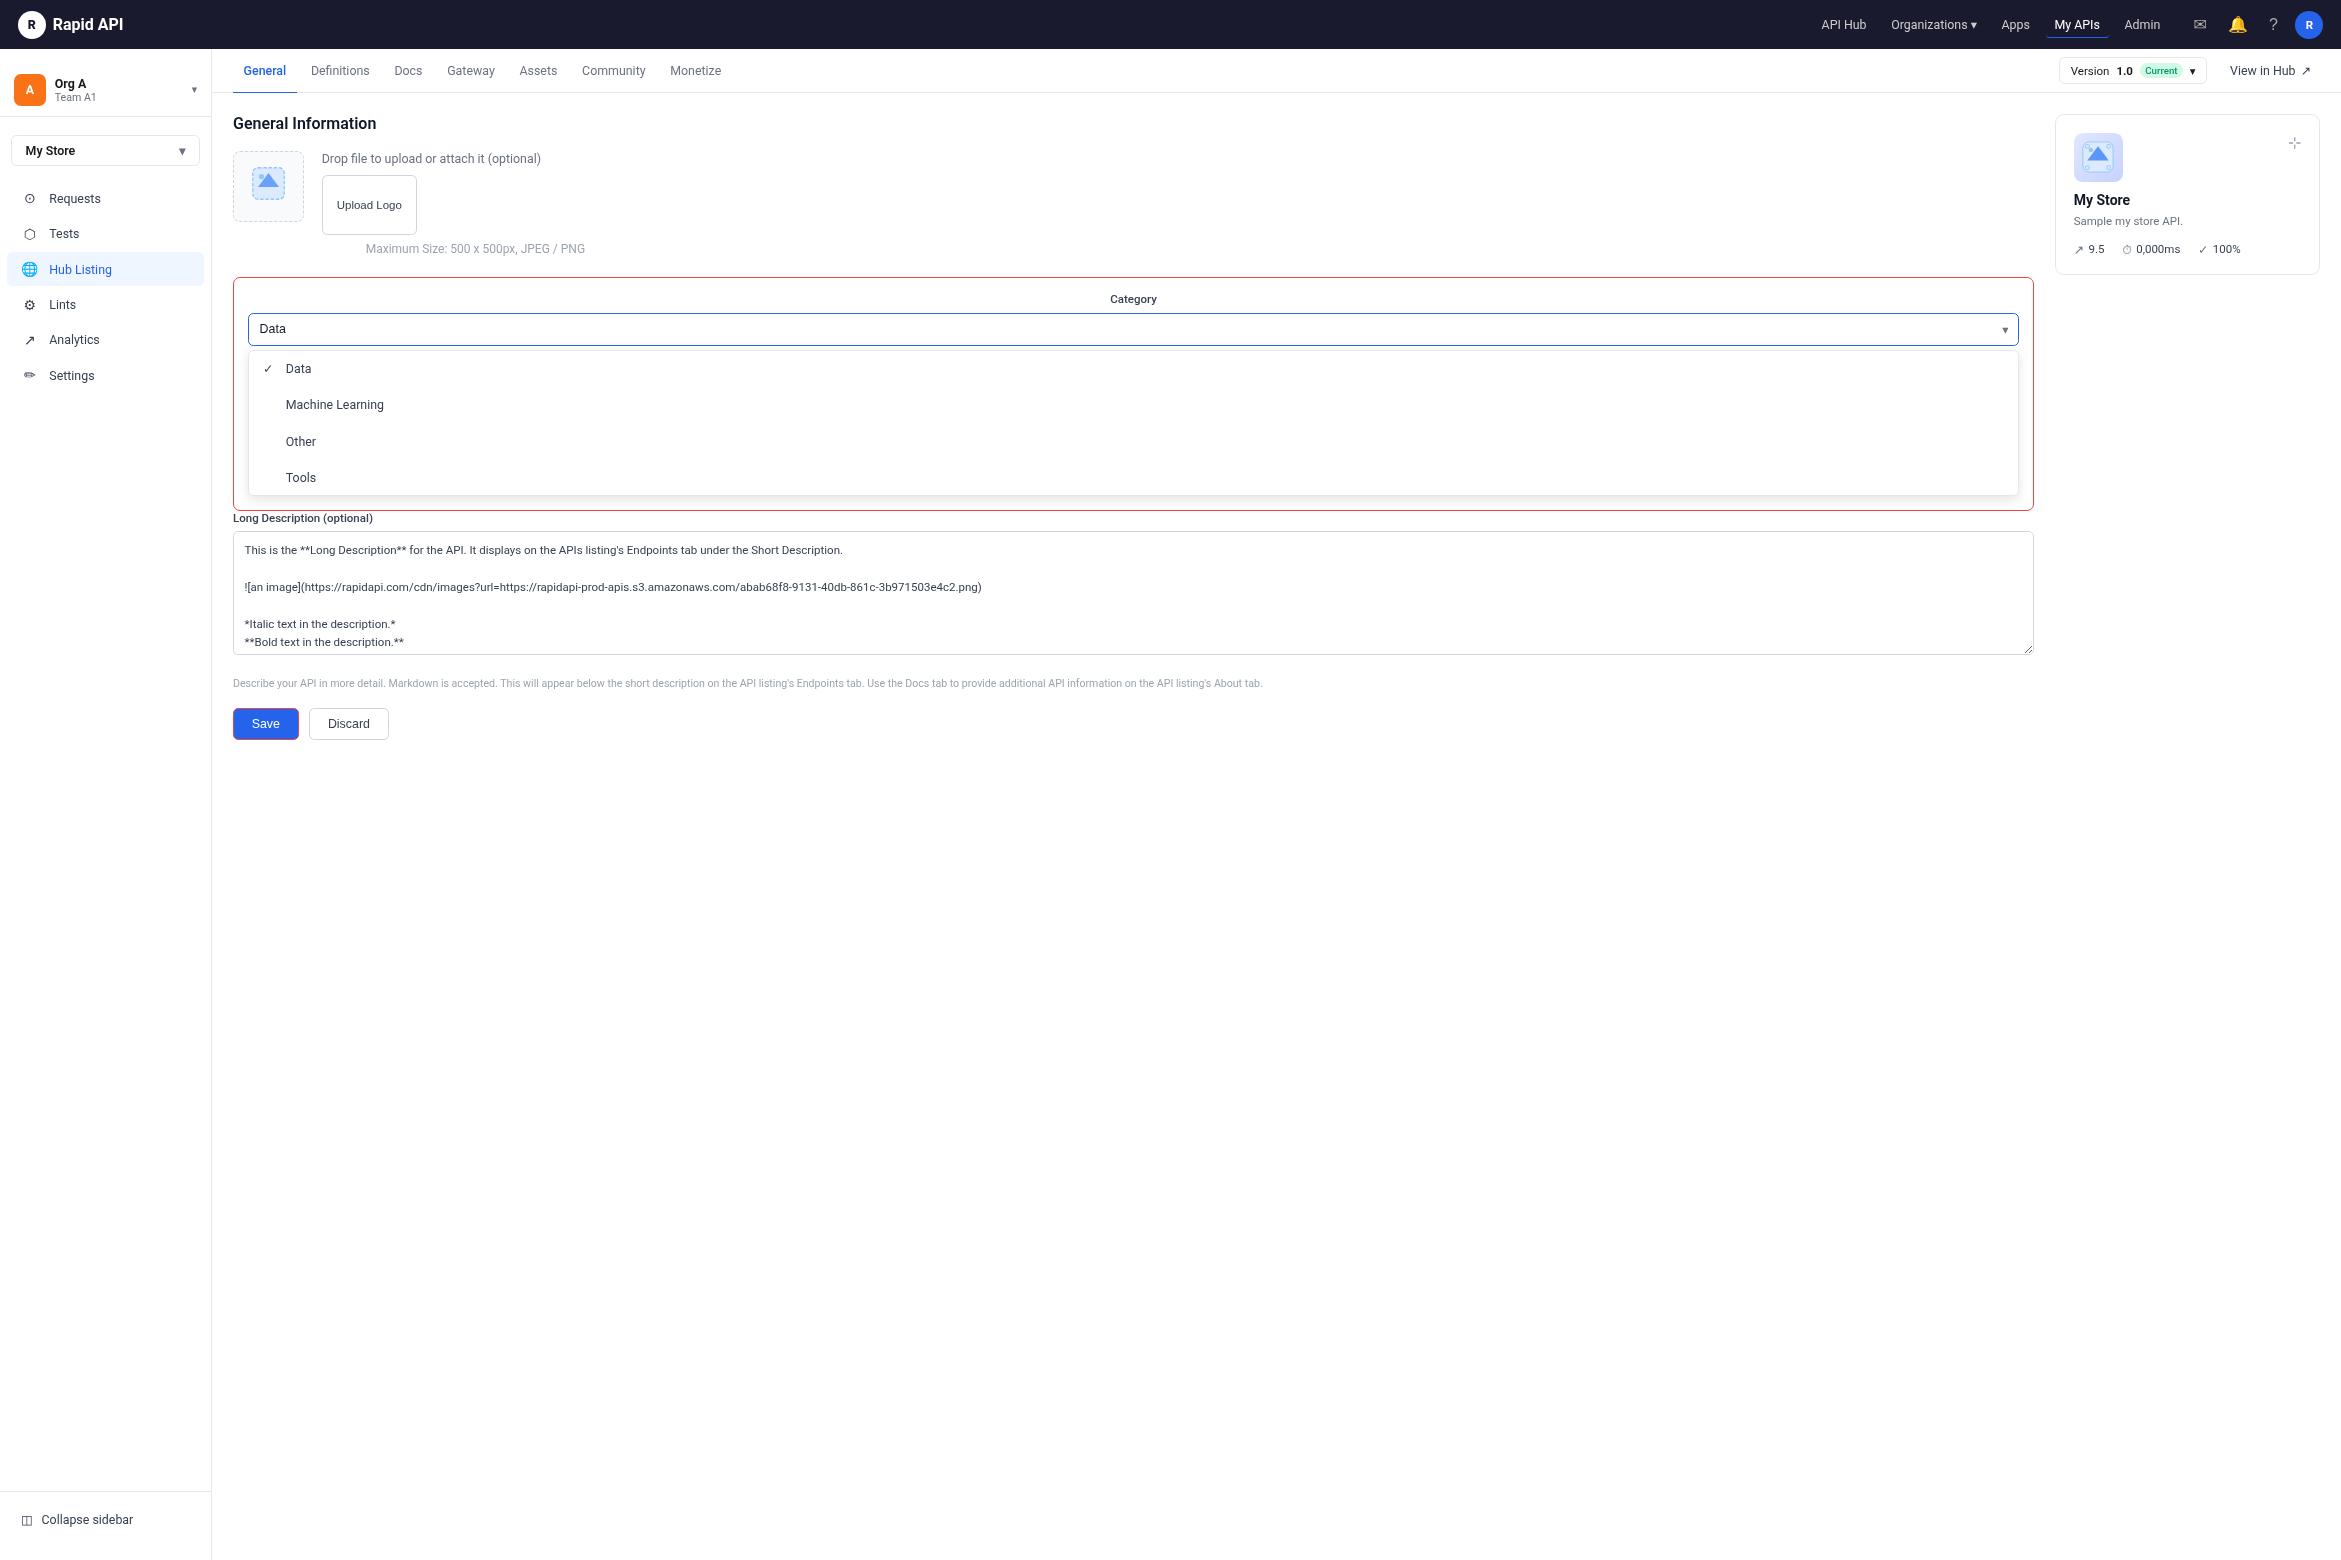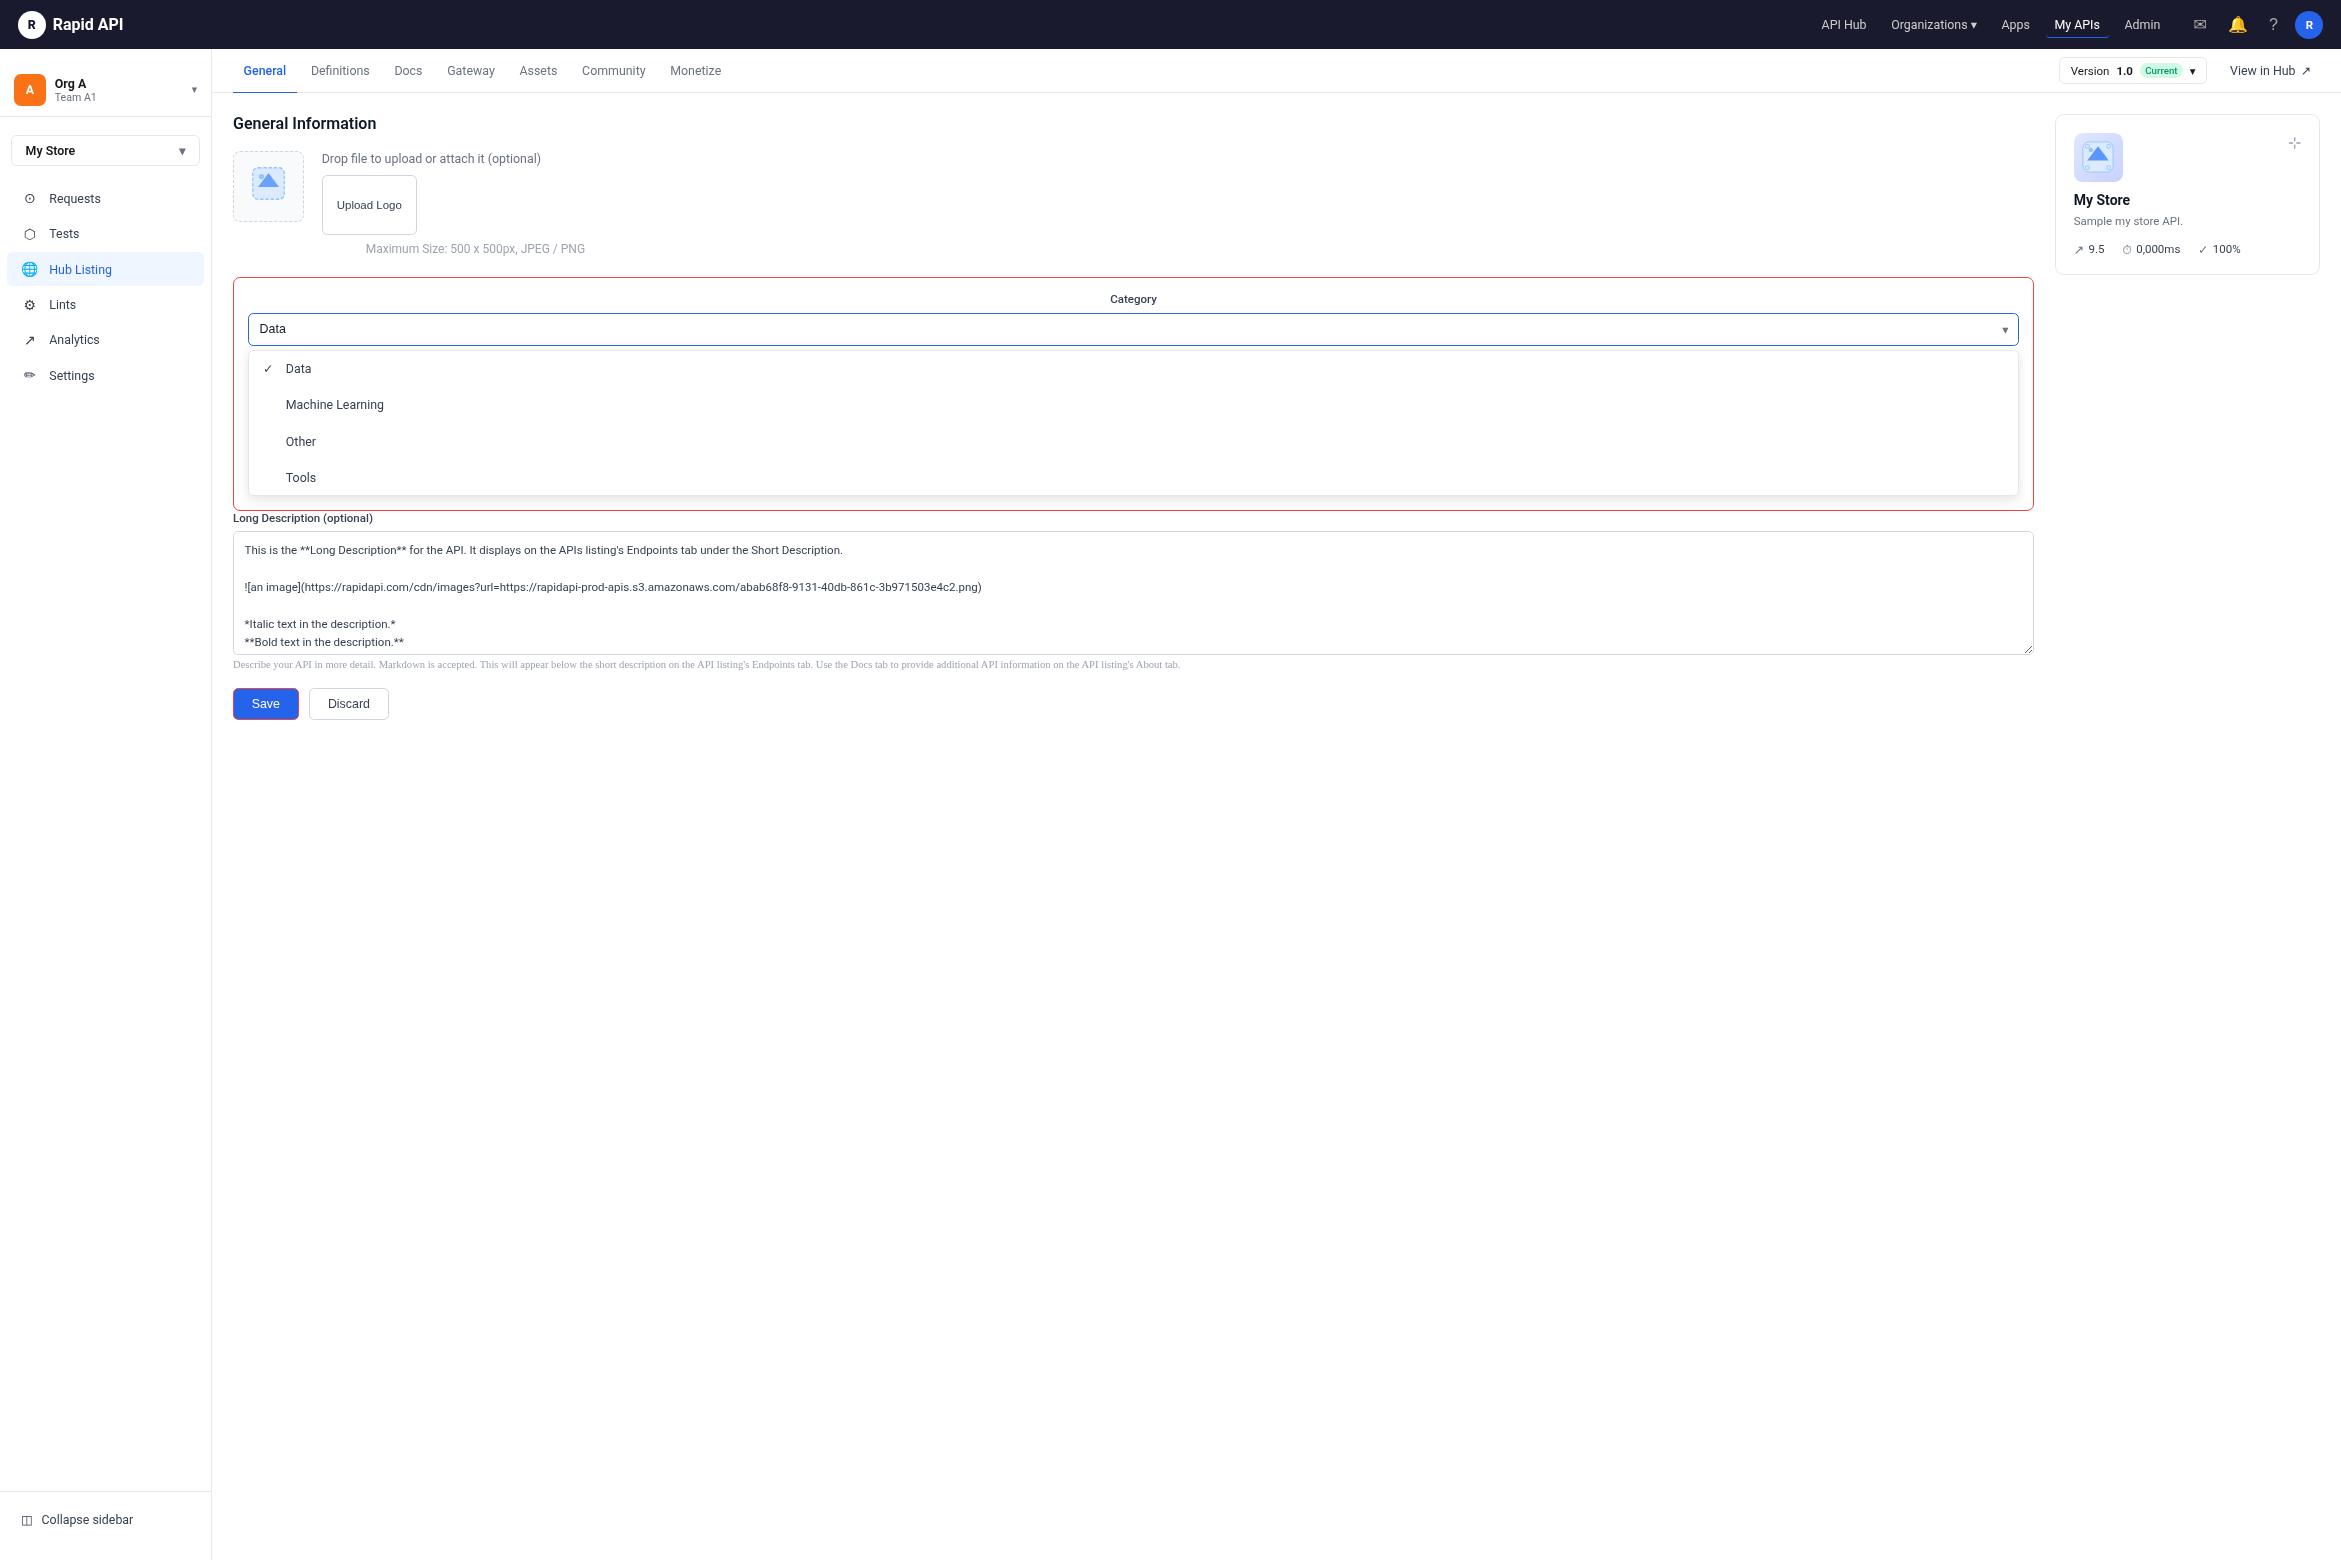--- a/index.html
+++ b/index.html
@@ -330,22 +330,21 @@
       border-radius: 5.3px;
       padding: 8.8px 10.6px;
       font-size: 12.4px;
       resize: vertical;
       font-family: inherit;
       color: #374151;
     }
     .field-hint {
       font-size: 10.6px;
       color: #9ca3af;
-      margin-top: 1px;
-      font-family: Liberation Serif, serif;
+      margin-top: 19px;
     }
 
     
     .long-desc-area {
       width: 100%;
       height: 124px;
       border: 0.9px solid #d1d5db;
       border-radius: 5.3px;
       padding: 8.8px 10.6px;
       font-size: 11.5px;

